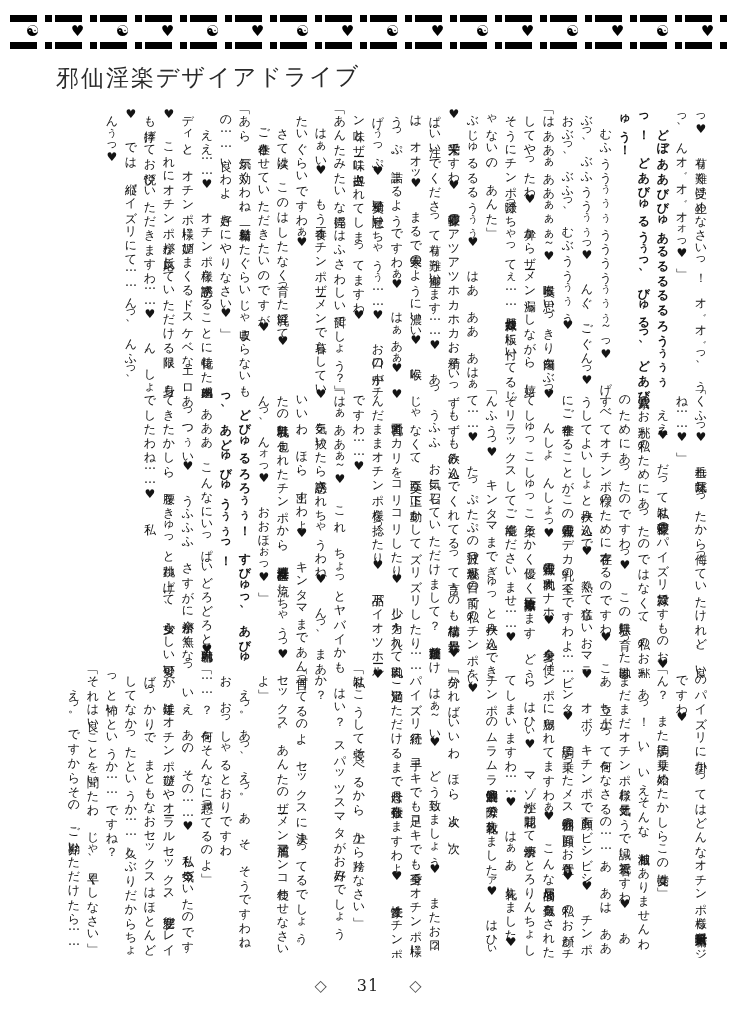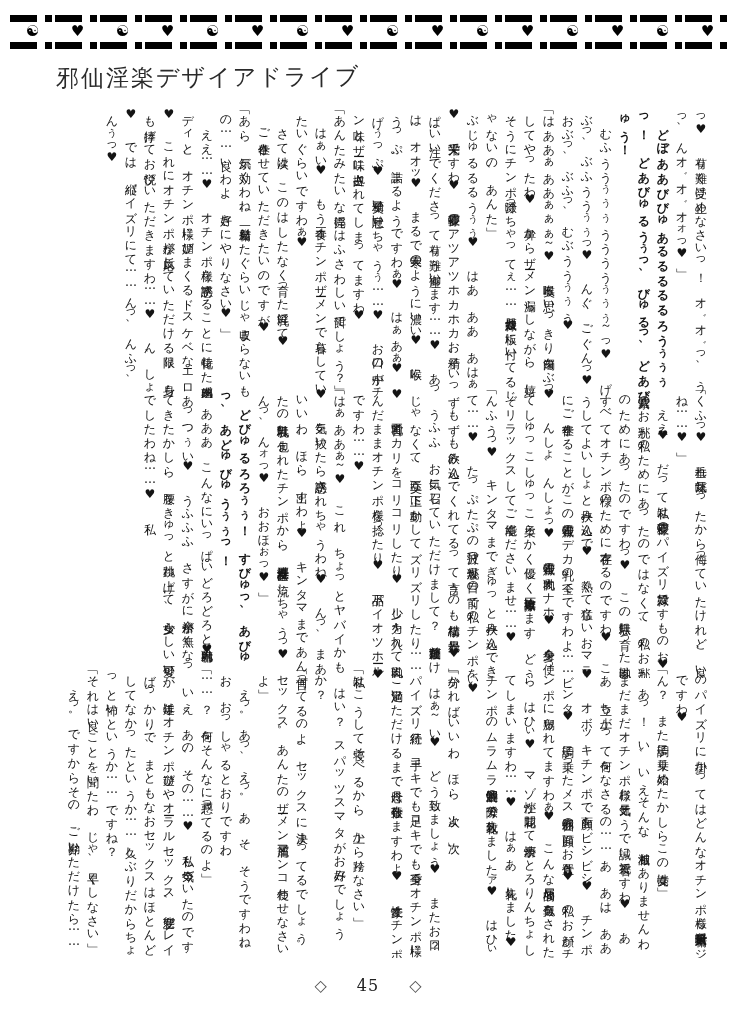--- a/index.html
+++ b/index.html
@@ -211,17 +211,17 @@
       <p class="para">「何言ってるのよ、セックスに決まってるでしょう。セックス。あんたのザーメン屑籠マンコ使わせなさいよ」</p>
       <p class="para indent">えっ。あっ、えっ。あ、そ、そうですわね。お、おっしゃるとおりですわ。</p>
       <p class="para">「……？　何をそんなに戸惑ってるのよ」</p>
       <p class="para indent">いえ、あの、その……♥　私も今気づいたのですが、近年はオチンポ遊びやオーラルセックス、変態プレイばっかりで、まともなおセックスはほとんどしてなかったというか……久しぶりだからちょっと怖いというか……ですね？</p>
       <p class="para">「それは良いことを聞いたわ。じゃ、早くしなさい」</p>
       <p class="para indent">えっ。ですからその、ご勘弁いただけたら……</p>
     </div>
 
   <div class="footer">
     <span class="diamond">◇</span>
-    <span class="pagenum">45</span>
+    <span class="pagenum">31</span>
     <span class="diamond">◇</span>
   </div>
 
 </div>
 
 </body></html>

